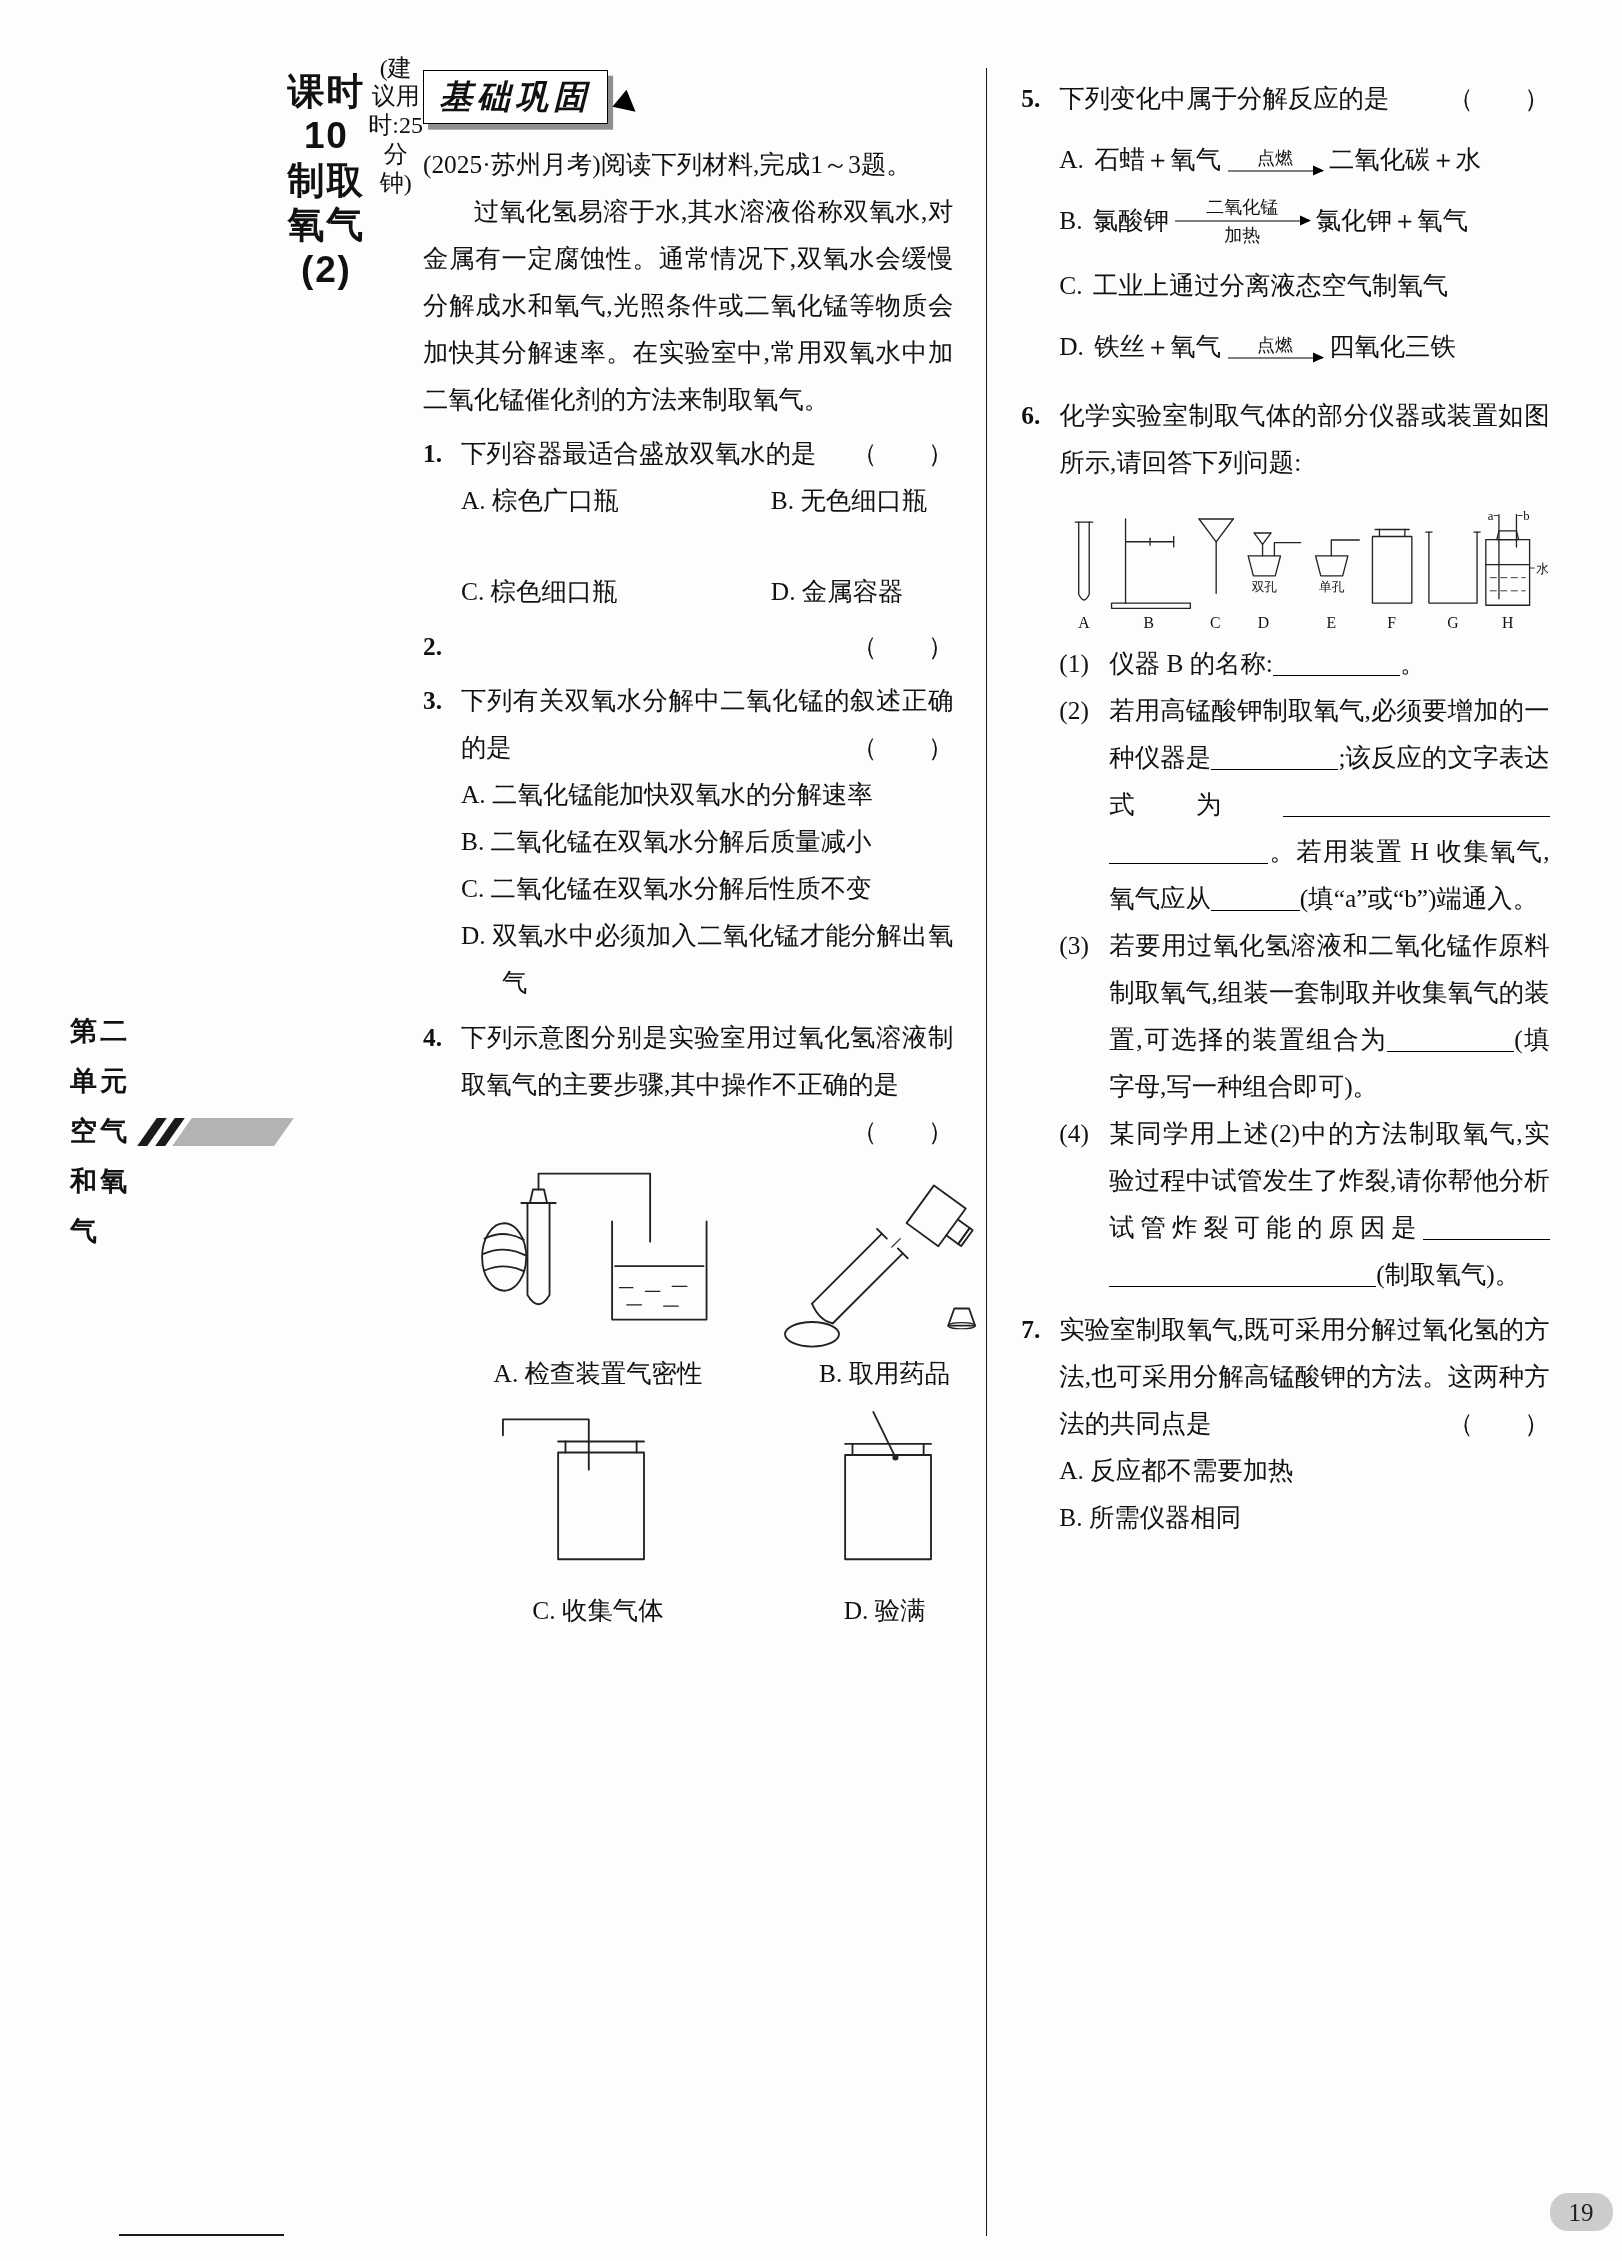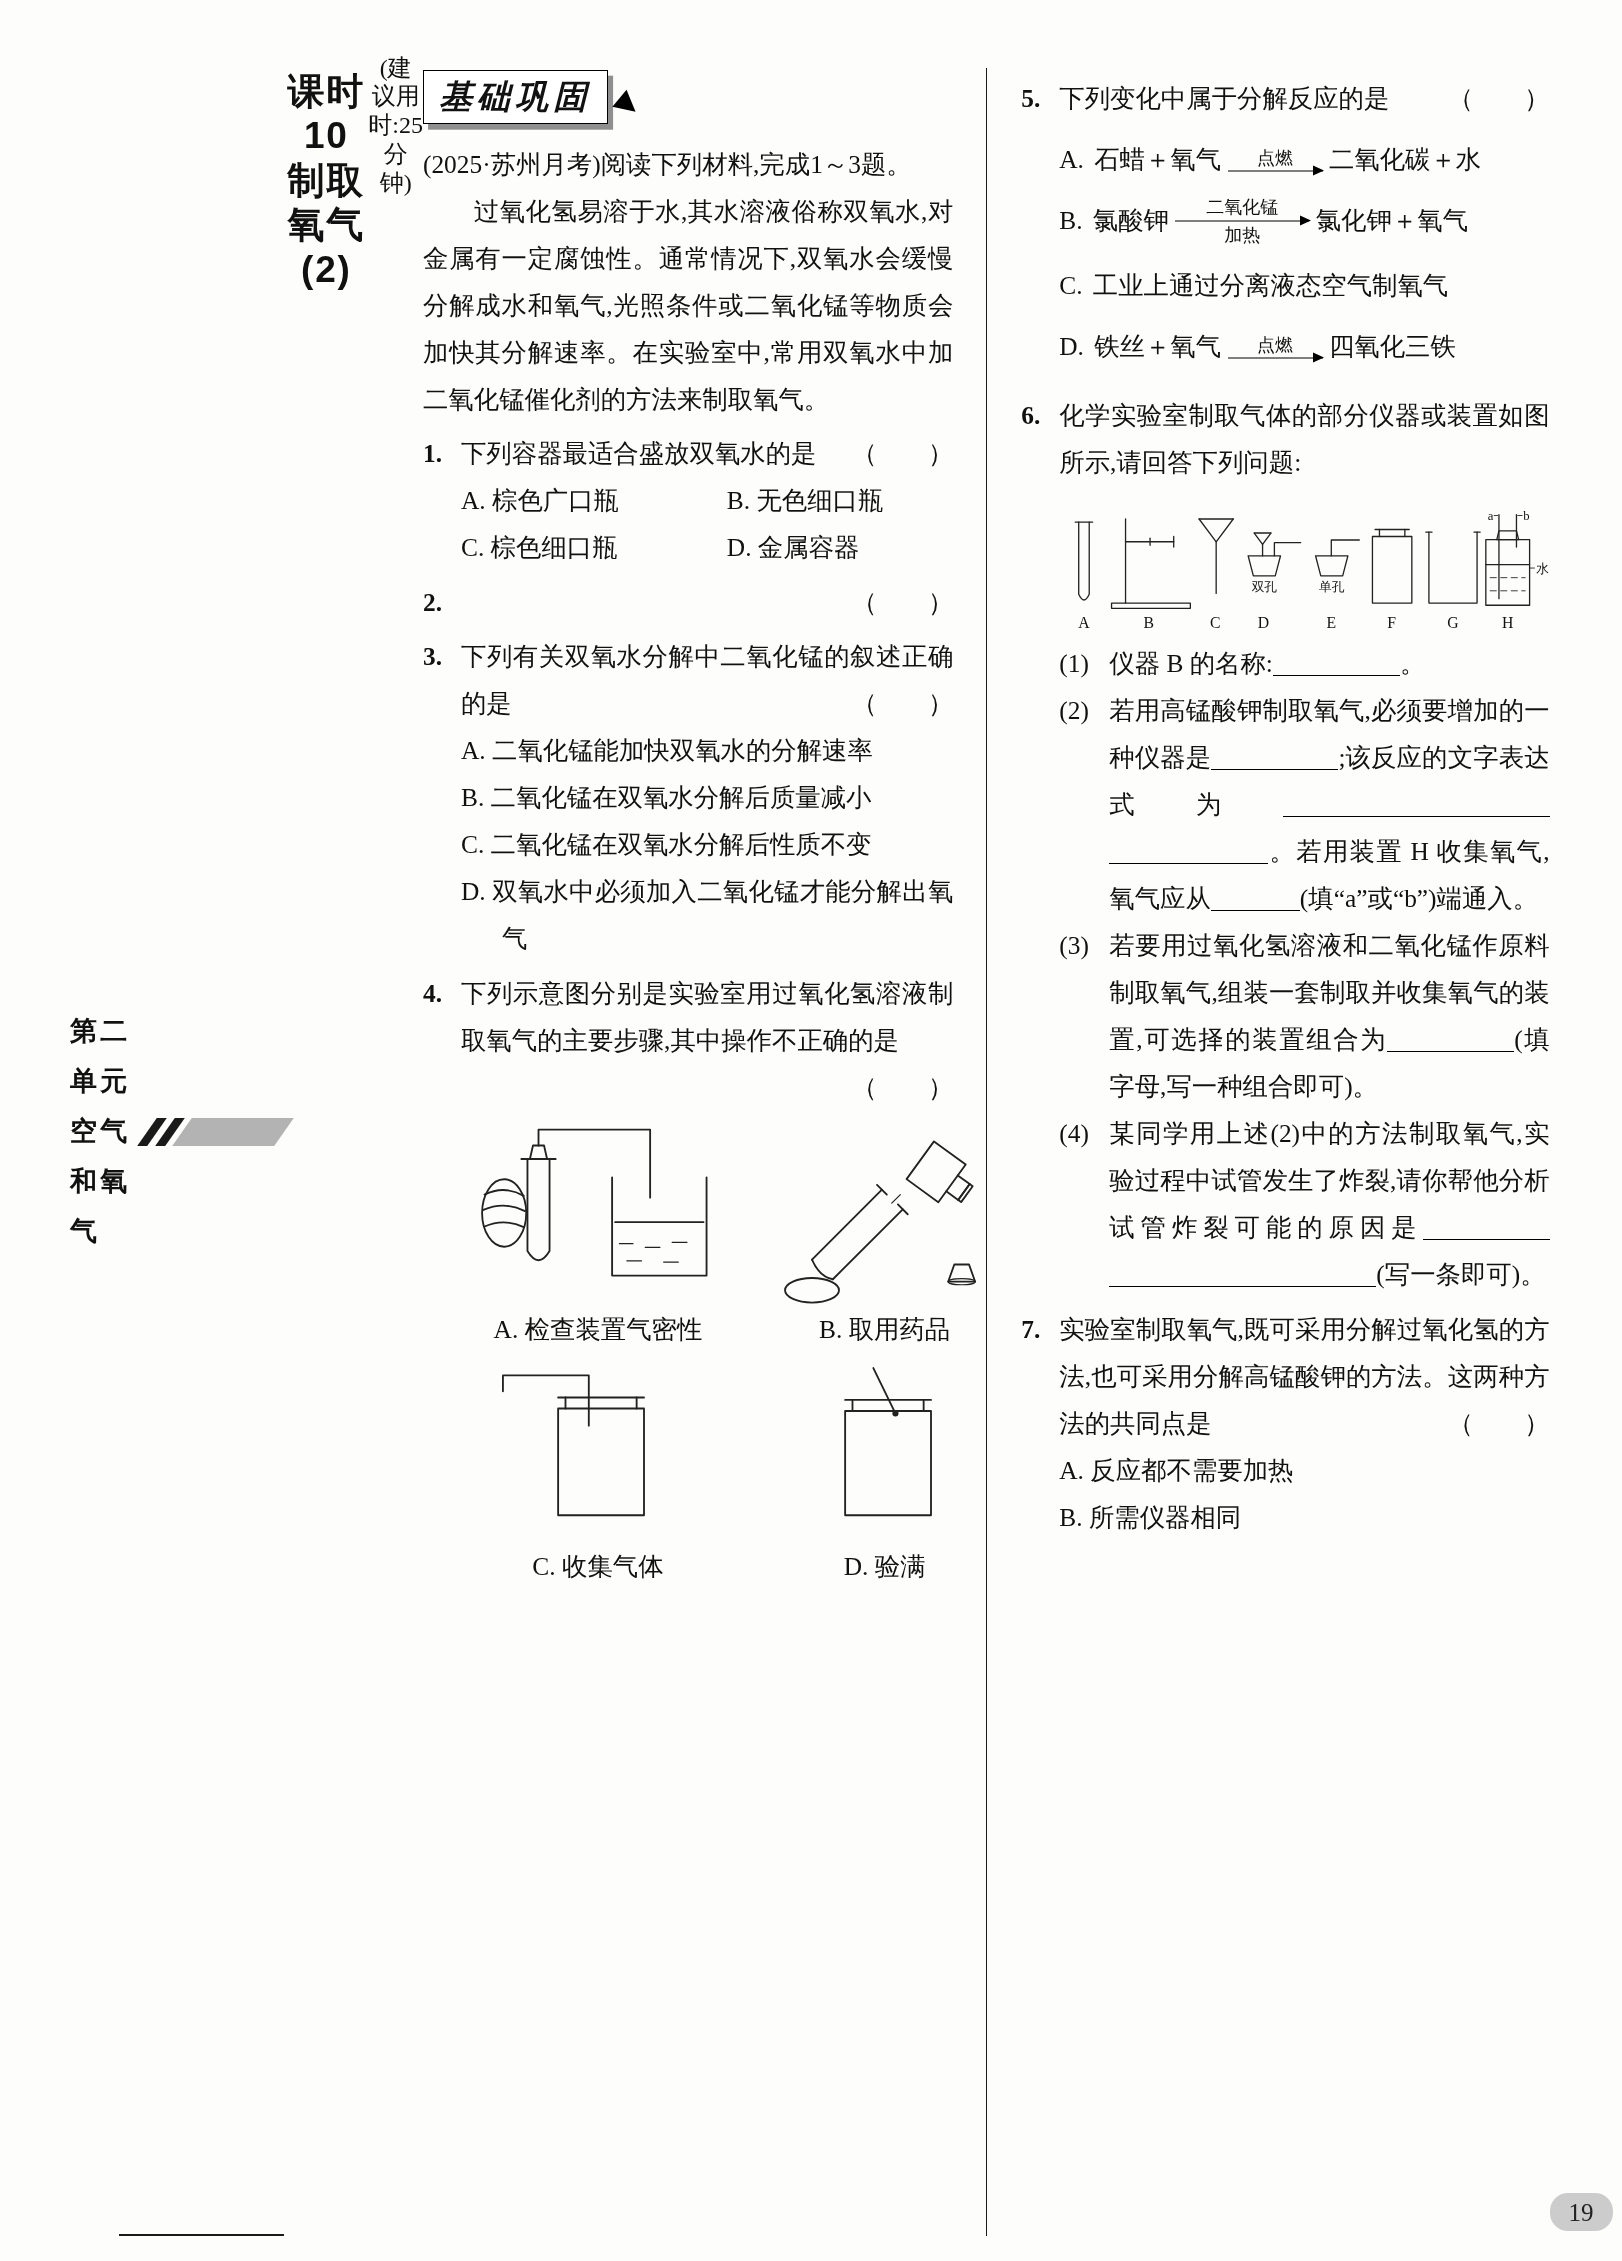--- a/index.html
+++ b/index.html
@@ -51,21 +51,21 @@
     transform:rotate(40deg);
   }
   
   p.flow { text-align:justify; }
   p.indent { text-indent:2em; }
   .question { display:flex; margin-top:7.6px; }
   .qnum { flex:none; width:38px; font-weight:bold; }
   .qbody { flex:1; min-width:0; }
   .stem { text-align:justify; overflow:hidden; }
   .bracket { float:right; }
-  .opts2 { display:grid; grid-template-columns:54% 46%; }
+  .opts2 { display:grid; grid-template-columns:54% 46%;gap:44px; }
   .optlist .opt { text-align:justify; padding-left:41px; text-indent:-41px; }
   
   .figs { display:grid; grid-template-columns:1fr 1fr; gap:3.8px 12.7px; margin-top:10.2px; }
   .fig svg { display:block; margin:0 auto; }
   .fig .cap { text-align:center; margin-top:1.3px; }
   
   .rxn-line { margin:14px 0; white-space:nowrap; }
   .rxn-line .opt-label { margin-right:10.2px; }
   .rxn-arrow {
     display:inline-flex; flex-direction:column; align-items:center;
@@ -368,21 +368,21 @@
             <div class="subbody"><span>若用高锰酸钾制取氧气,必须要增加的一种仪器是</span><span class="blank w200"></span><span>;该反应的文字表达式为</span><span class="blank w420"></span><span class="blank w250"></span><span>。若用装置 H 收集氧气,氧气应从</span><span class="blank w140"></span><span>(填“a”或“b”)端通入。</span></div>
           </div>
 
           <div class="sub">
             <span class="subnum">(3)</span>
             <div class="subbody"><span>若要用过氧化氢溶液和二氧化锰作原料制取氧气,组装一套制取并收集氧气的装置,可选择的装置组合为</span><span class="blank w200"></span><span>(填字母,写一种组合即可)。</span></div>
           </div>
 
           <div class="sub">
             <span class="subnum">(4)</span>
-            <div class="subbody"><span>某同学用上述(2)中的方法制取氧气,实验过程中试管发生了炸裂,请你帮他分析试管炸裂可能的原因是</span><span class="blank w200"></span><span class="blank w420"></span><span>(写一条即可)。</span></div>
+            <div class="subbody"><span>某同学用上述(2)中的方法制取氧气,实验过程中试管发生了炸裂,请你帮他分析试管炸裂可能的原因是</span><span class="blank w200"></span><span class="blank w420"></span><span>(制取氧气)。</span></div>
           </div>
 
         </div>
       </div>
 
 
       <div class="question">
         <span class="qnum">7.</span>
         <div class="qbody">
           <div class="stem"><span>实验室制取氧气,既可采用分解过氧化氢的方法,也可采用分解高锰酸钾的方法。这两种方法的共同点是</span><span class="bracket">（　　）</span></div>

